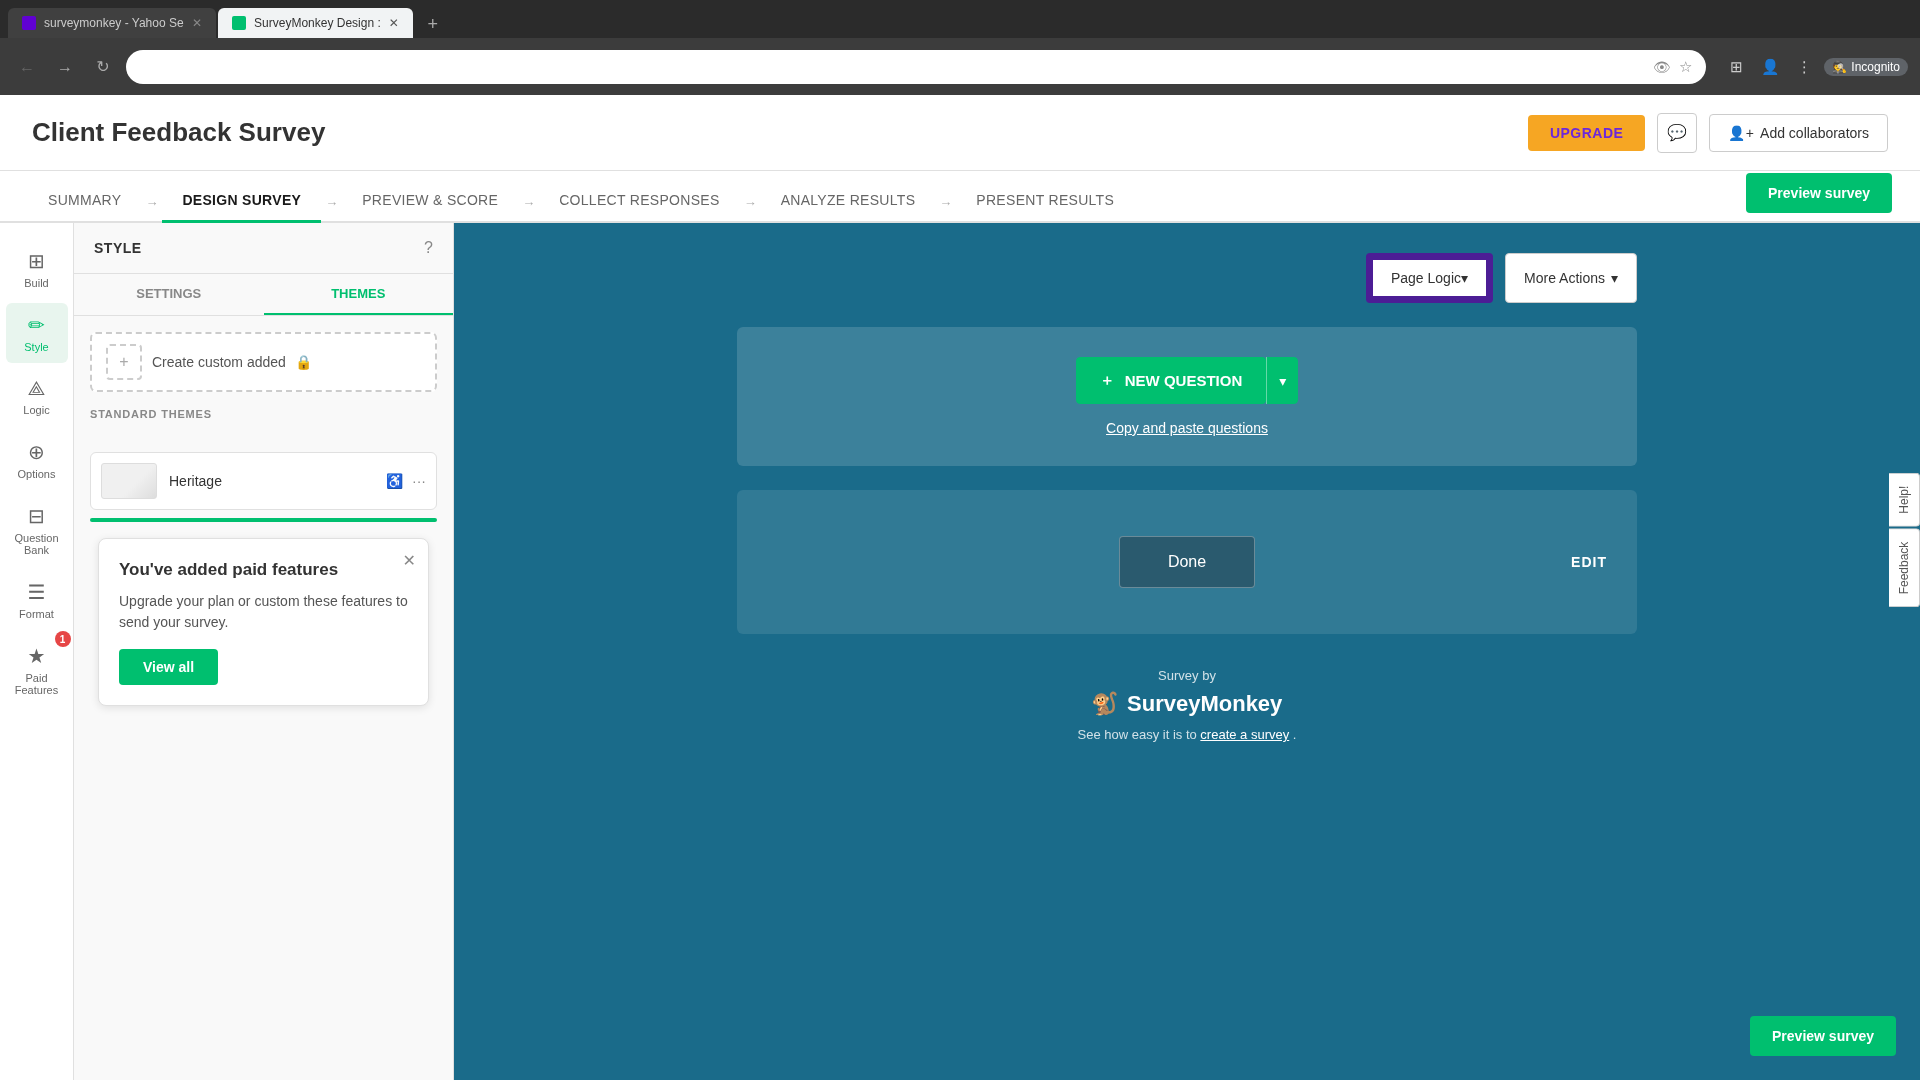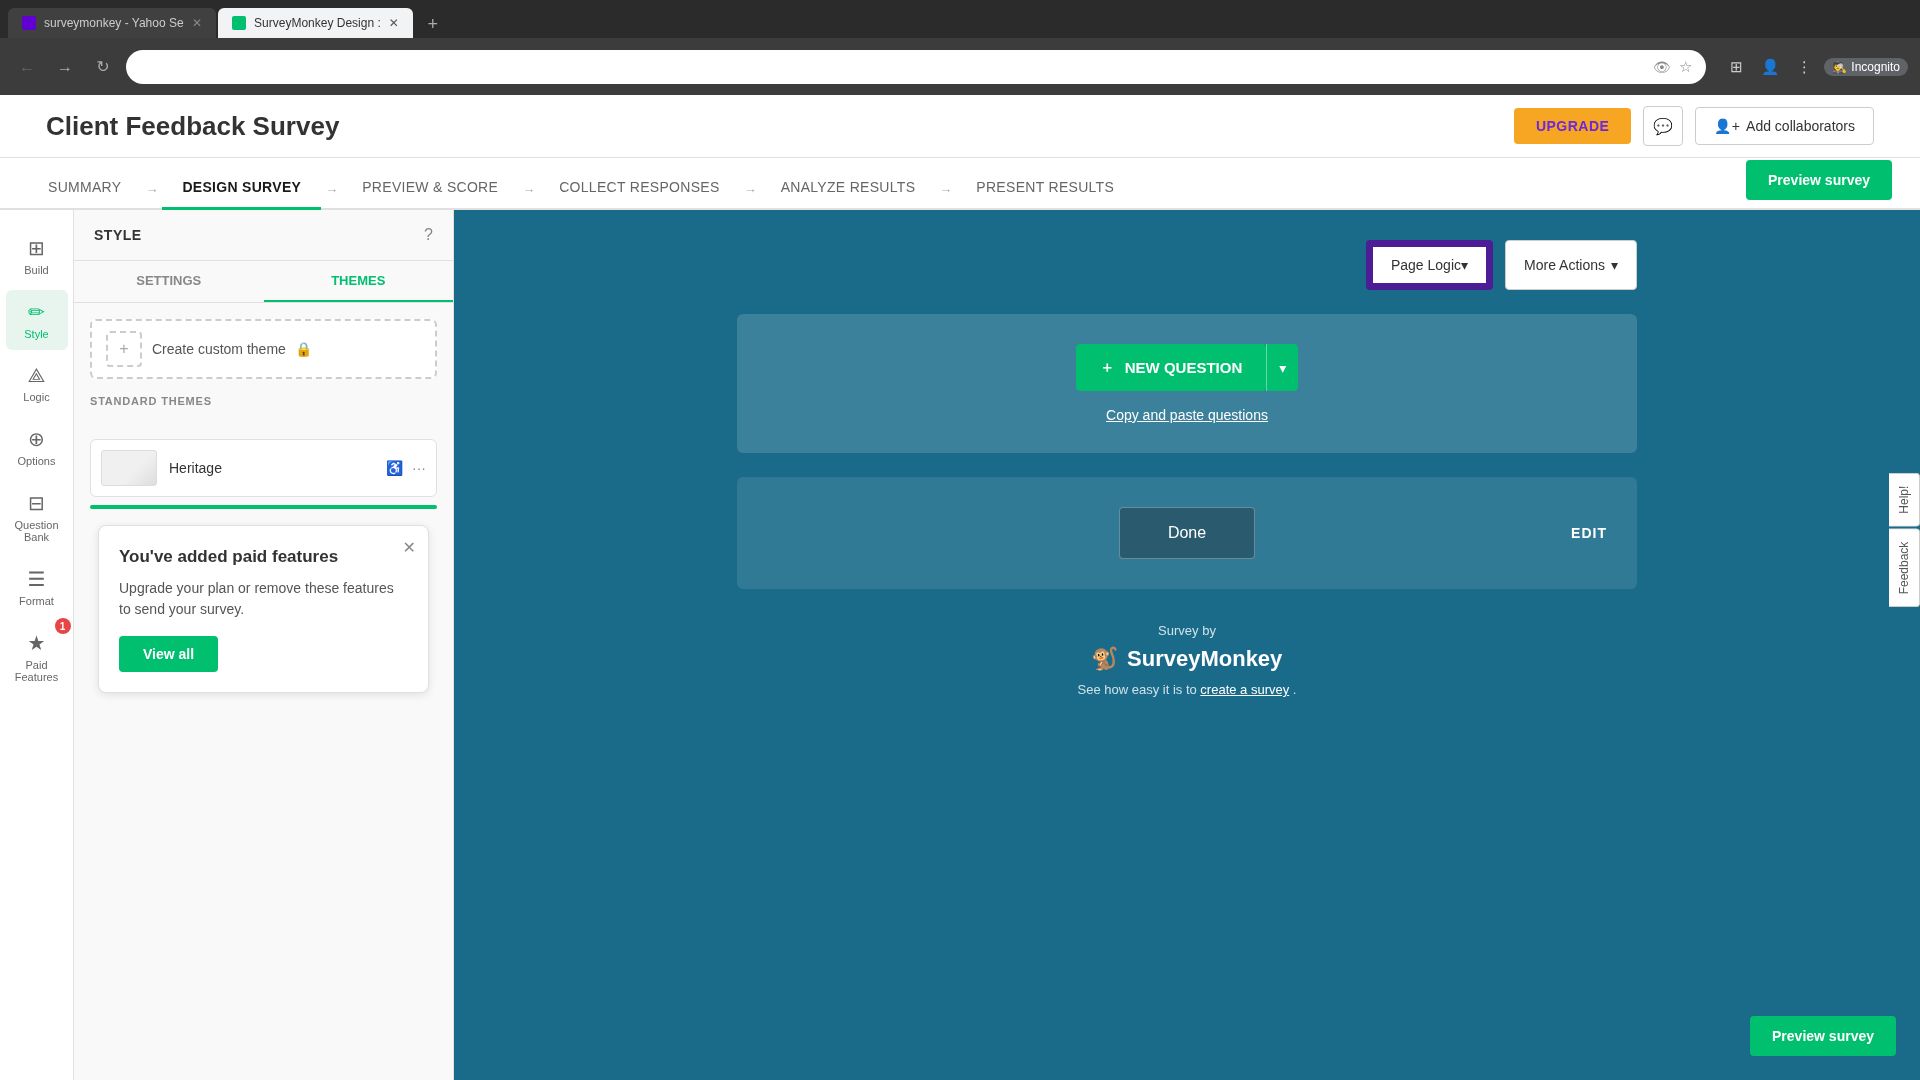--- a/index.html
+++ b/index.html
@@ -17,21 +17,21 @@
     .address-bar { flex: 1; height: 34px; background: #fff; border-radius: 20px; display: flex; align-items: center; padding: 0 14px; font-size: 13px; color: #333; }
     .address-bar-icons { display: flex; gap: 8px; margin-left: auto; align-items: center; }
     .toolbar-icons { display: flex; gap: 6px; align-items: center; margin-left: 8px; }
     .toolbar-icon { width: 28px; height: 28px; display: flex; align-items: center; justify-content: center; cursor: pointer; color: #ccc; font-size: 15px; border-radius: 4px; }
     .incognito-badge { background: #5f6368; color: #fff; padding: 2px 8px; border-radius: 12px; font-size: 12px; display: flex; align-items: center; gap: 4px; }
 
     
     .app { height: calc(1080px - 95px); display: flex; flex-direction: column; background: #fff; }
 
     
-    .app-header { height: 63px; display: flex; align-items: center; padding: 0 46px; border-bottom: 1px solid #e0e0e0; gap: 20px; }
+    .app-header { height: 76px; display: flex; align-items: center; padding: 0 32px; border-bottom: 1px solid #e0e0e0; gap: 20px; }
     .survey-title { font-size: 26px; font-weight: 600; color: #333; flex: 1; }
     .header-actions { display: flex; align-items: center; gap: 12px; }
     .btn-upgrade { background: #f6a623; color: #6d28d9; border: none; padding: 10px 22px; border-radius: 4px; font-size: 14px; font-weight: 700; cursor: pointer; letter-spacing: 0.5px; }
     .btn-comment { width: 40px; height: 40px; border: 1px solid #ccc; border-radius: 4px; display: flex; align-items: center; justify-content: center; cursor: pointer; color: #555; font-size: 16px; background: #fff; }
     .btn-add-collaborators { border: 1px solid #ccc; background: #fff; padding: 10px 18px; border-radius: 4px; font-size: 14px; cursor: pointer; color: #333; display: flex; align-items: center; gap: 6px; }
 
     
     .nav-tabs { height: 52px; display: flex; align-items: flex-end; padding: 0 0 0 28px; border-bottom: 2px solid #e0e0e0; }
     .nav-tab { padding: 12px 20px; font-size: 14px; font-weight: 500; color: #666; cursor: pointer; border-bottom: 3px solid transparent; margin-bottom: -2px; text-transform: uppercase; letter-spacing: 0.3px; text-align: center; }
     .nav-tab.active { color: #1a1a1a; border-bottom: 3px solid #00bf6f; font-weight: 700; }
@@ -93,21 +93,21 @@
     .btn-more-actions { background: #fff; border: 1px solid #ccc; padding: 10px 18px; border-radius: 4px; font-size: 14px; cursor: pointer; color: #333; display: flex; align-items: center; gap: 6px; }
 
     
     .new-question-area { background: rgba(255,255,255,0.15); border-radius: 6px; padding: 30px 40px; width: 100%; max-width: 900px; display: flex; flex-direction: column; align-items: center; gap: 16px; }
     .btn-new-question { background: #00bf6f; color: #fff; border: none; padding: 14px 24px; border-radius: 4px; font-size: 15px; font-weight: 600; cursor: pointer; display: flex; align-items: center; gap: 10px; }
     .btn-new-question-arrow { background: #00bf6f; color: #fff; border: none; border-left: 1px solid rgba(255,255,255,0.4); padding: 14px 12px; border-radius: 0 4px 4px 0; cursor: pointer; font-size: 14px; }
     .new-question-group { display: flex; border-radius: 4px; overflow: hidden; }
     .copy-paste-link { color: #fff; font-size: 14px; text-decoration: underline; cursor: pointer; }
 
     
-    .done-area { background: rgba(255,255,255,0.1); border-radius: 6px; width: 100%; max-width: 900px; padding: 30px; display: flex; align-items: center; justify-content: center; position: relative; }
+    .done-area { background: rgba(255,255,255,0.1); border-radius: 6px; width: 100%; max-width: 900px; padding: 46px; display: flex; align-items: center; justify-content: center; position: relative; }
     .btn-done { background: #2a5a6e; color: #fff; border: 1px solid rgba(255,255,255,0.3); padding: 16px 48px; border-radius: 4px; font-size: 16px; font-weight: 500; cursor: pointer; }
     .btn-edit { background: transparent; color: #fff; border: none; font-size: 14px; font-weight: 600; cursor: pointer; position: absolute; right: 30px; letter-spacing: 1px; }
 
     
     .powered-by { text-align: center; margin-top: 10px; }
     .powered-by-text { font-size: 13px; color: rgba(255,255,255,0.8); margin-bottom: 8px; }
     .powered-by-logo { display: flex; align-items: center; justify-content: center; gap: 8px; margin-bottom: 10px; }
     .powered-by-logo-icon { font-size: 22px; }
     .powered-by-logo-name { font-size: 22px; font-weight: 600; color: #fff; }
     .powered-by-sub { font-size: 13px; color: rgba(255,255,255,0.8); }
@@ -240,40 +240,40 @@
         <span class="style-panel-help">?</span>
       </div>
       <div class="panel-tabs">
         <div class="panel-tab">SETTINGS</div>
         <div class="panel-tab active">THEMES</div>
       </div>
       <div class="panel-content">
 
         <div class="create-theme-btn">
           <div class="create-theme-btn-icon">+</div>
-          <span class="create-theme-btn-label">Create custom theme</span>
+          <span class="create-theme-btn-label">Create custom added</span>
           <span class="lock-icon">🔒</span>
         </div>
 
         <div class="section-label">STANDARD THEMES</div>
 
         <div class="theme-item">
           <div class="theme-preview theme-preview-heritage"></div>
           <span class="theme-name">Heritage</span>
           <div class="theme-actions">
             <span class="theme-action-icon">♿</span>
             <span class="theme-action-icon">···</span>
           </div>
         </div>
         <div class="green-bar"></div>
 
         <div class="paid-popup" style="margin-top: 16px;">
           <span class="paid-popup-close">✕</span>
           <div class="paid-popup-title">You've added paid features</div>
-          <div class="paid-popup-text">Upgrade your plan or remove these features to send your survey.</div>
+          <div class="paid-popup-text">Upgrade your plan or custom these features to send your survey.</div>
           <button class="btn-view-all">View all</button>
         </div>
       </div>
     </div>
 
     <div class="survey-canvas">
 
       <div class="canvas-top-bar">
         <button class="btn-page-logic">
           <span>Page Logic</span>

